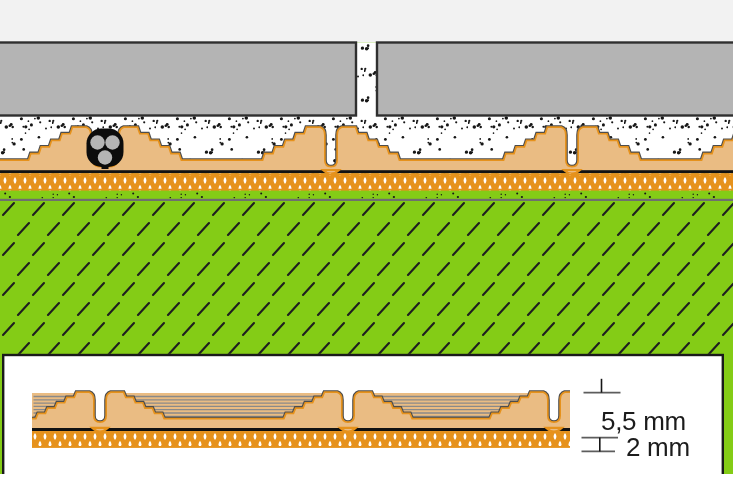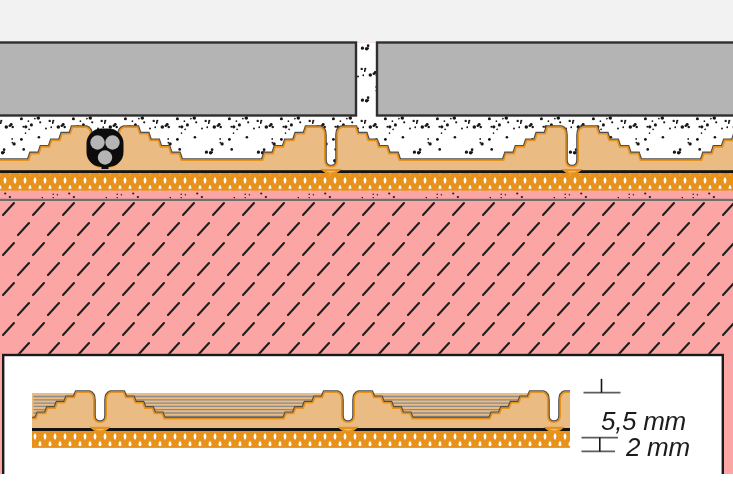--- a/index.html
+++ b/index.html
@@ -1,22 +1,21 @@
 <!DOCTYPE html>
 <html><head>
 <meta charset="utf-8">
 <style>
   html,body{margin:0;padding:0;background:#ffffff;}
   .stage{
     position:relative;
     width:733px;height:474px;
-    background:#fca5a5;
+    background:#84cc16;
     overflow:hidden;
     font-family:"Liberation Sans", sans-serif;
-    font-style:italic;
   }
   svg{position:absolute;left:0;top:0;display:block;}
   text.dim-label{
     font-family:"Liberation Sans", sans-serif;
     font-size:26px;
     letter-spacing:-0.3px;
   }
 </style>
 </head>
 <body>

